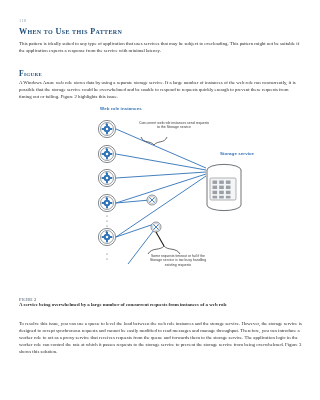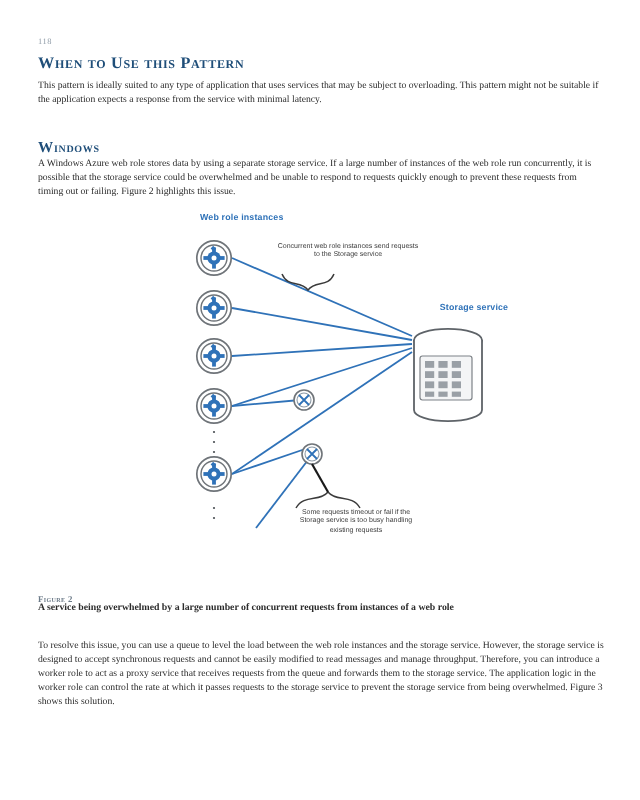--- a/index.html
+++ b/index.html
@@ -82,21 +82,21 @@
 </head>
 <body>
 
 <div class="page">
 
   <div class="folio">118</div>
 
   <div class="h1 a">When to Use this Pattern</div>
   <div class="para p1">This pattern is ideally suited to any type of application that uses services that may be subject to overloading. This pattern might not be suitable if the application expects a response from the service with minimal latency.</div>
 
-  <div class="h1 b">Windows</div>
+  <div class="h1 b">Figure</div>
   <div class="para p2">A Windows Azure web role stores data by using a separate storage service. If a large number of instances of the web role run concurrently, it is possible that the storage service could be overwhelmed and be unable to respond to requests quickly enough to prevent these requests from timing out or failing. Figure 2 highlights this issue.</div>
 
   <div class="diagram">
 
     <svg width="200" height="190" viewBox="0 0 200 190" xmlns="http://www.w3.org/2000/svg">
       <defs>
         <g id="gearicon">
           <circle cx="0" cy="0" r="8.6" fill="#ffffff" stroke="#6f7479" stroke-width="0.85"></circle>
           <circle cx="0" cy="0" r="6.5" fill="#ffffff" stroke="#6f7479" stroke-width="0.7"></circle>
           <g fill="#2f72b8">

